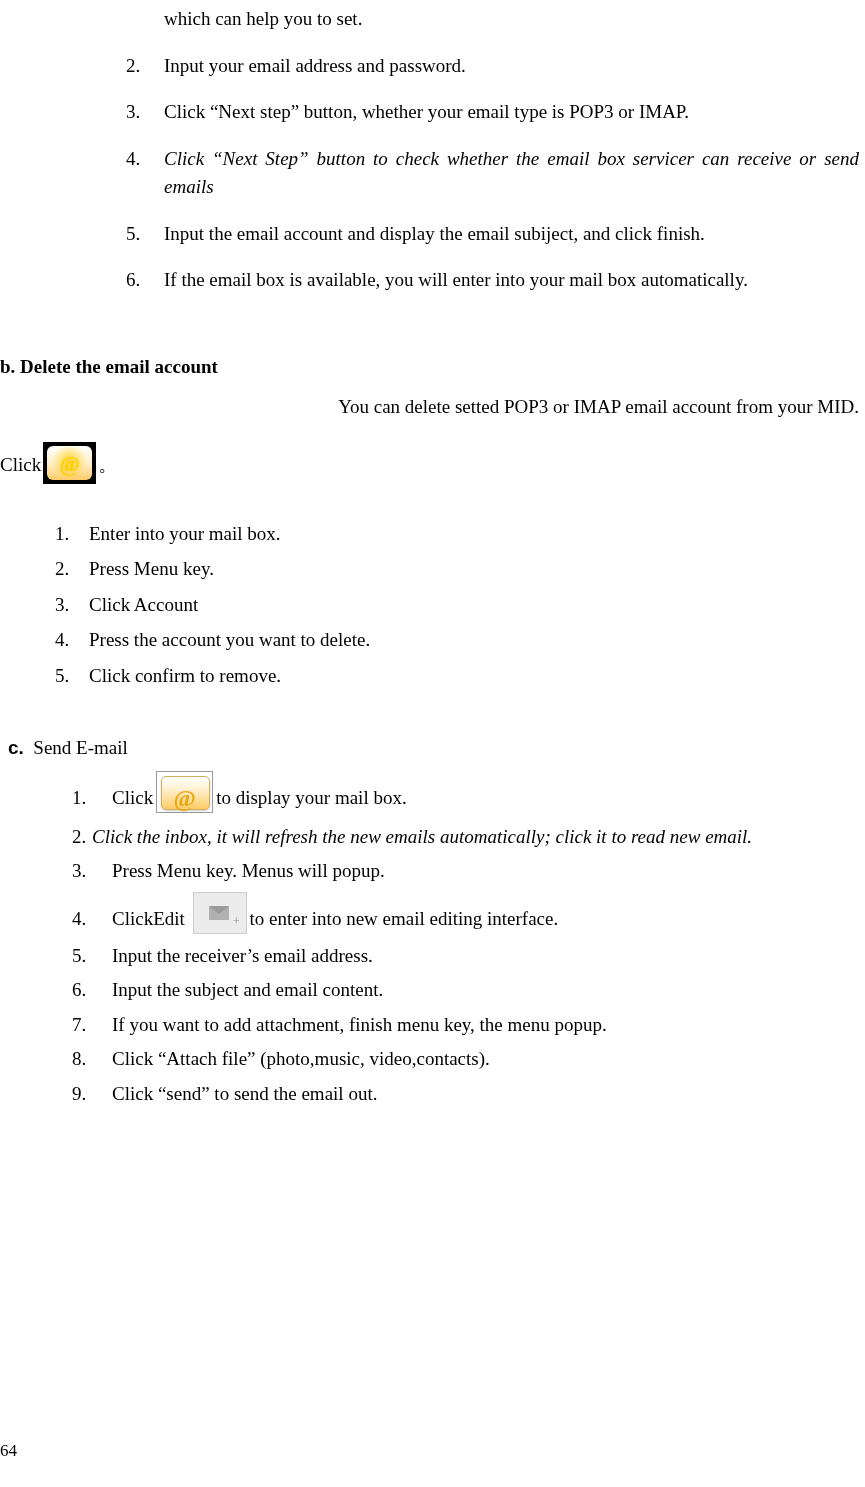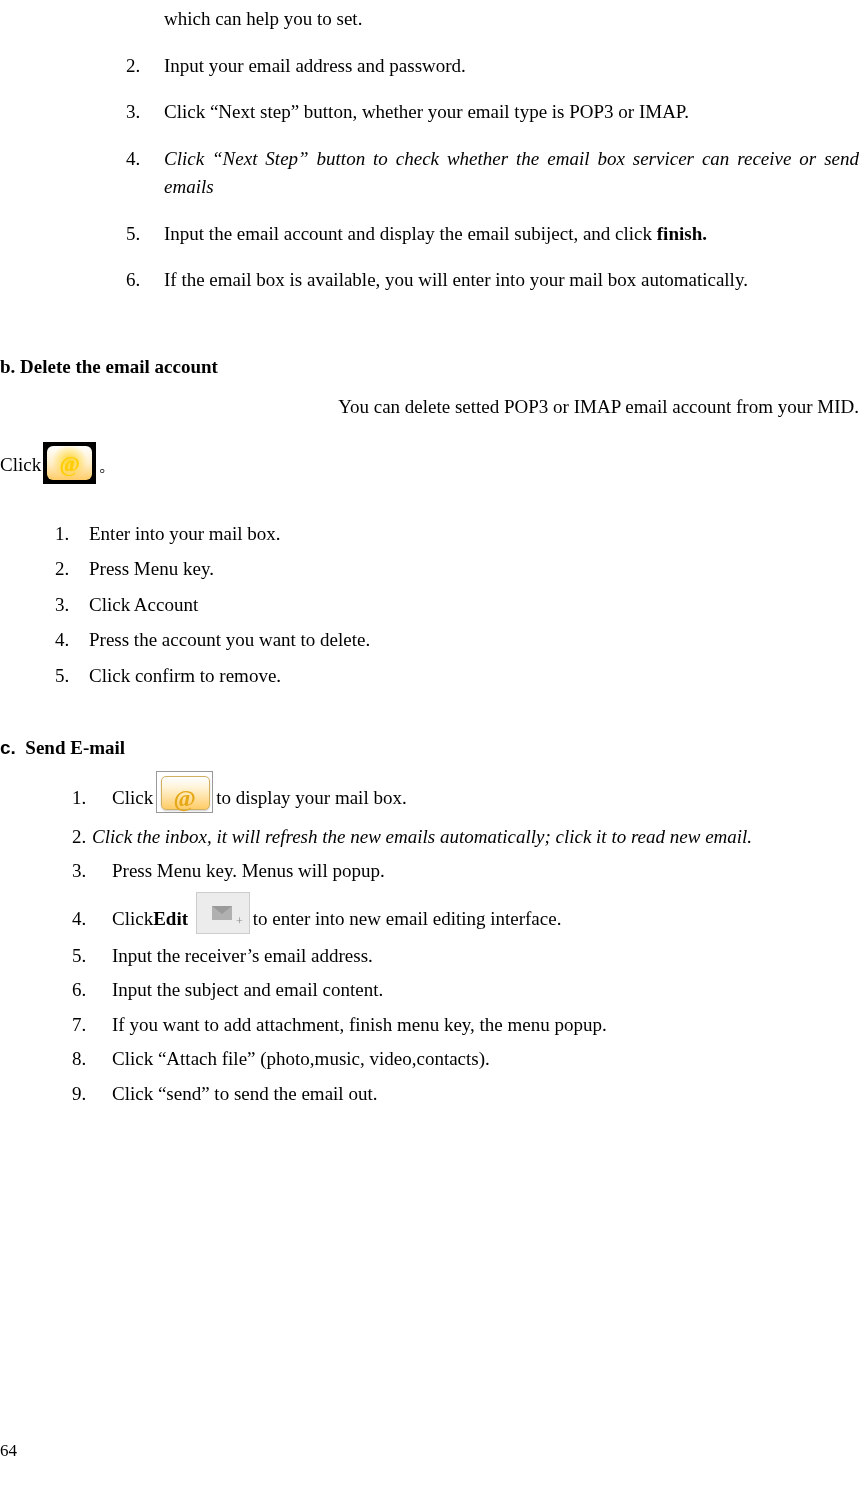--- a/index.html
+++ b/index.html
@@ -172,20 +172,21 @@
     }
 
     .section-c-label {
       font-family: Arial, Helvetica, sans-serif;
       font-weight: bold;
       font-size: 19px;
     }
     .section-c {
       margin-top: 44px;
       margin-bottom: 8px;
+      padding-left: 8px;
     }
 
     .c-list {
       margin-left: 72px;
     }
     .c-list .list-item {
       margin-bottom: 6px;
       align-items: baseline;
     }
     .c-list .list-marker {
@@ -203,21 +204,21 @@
     }
     .c-list .two-line {
       margin-bottom: 6px;
     }
 
     .page-number {
       margin-top: 330px;
       margin-bottom: 20px;
       font-size: 17px;
     }
-    .bold { font-weight: bold; }
+    .bold { font-weight: normal; }
   </style>
 </head>
 <body>
 
 <div class="page-content">
 
   <div class="list-indented">
     <div class="list-item">
       <div class="list-marker"></div>
       <div class="list-text">which can help you to set.</div>

